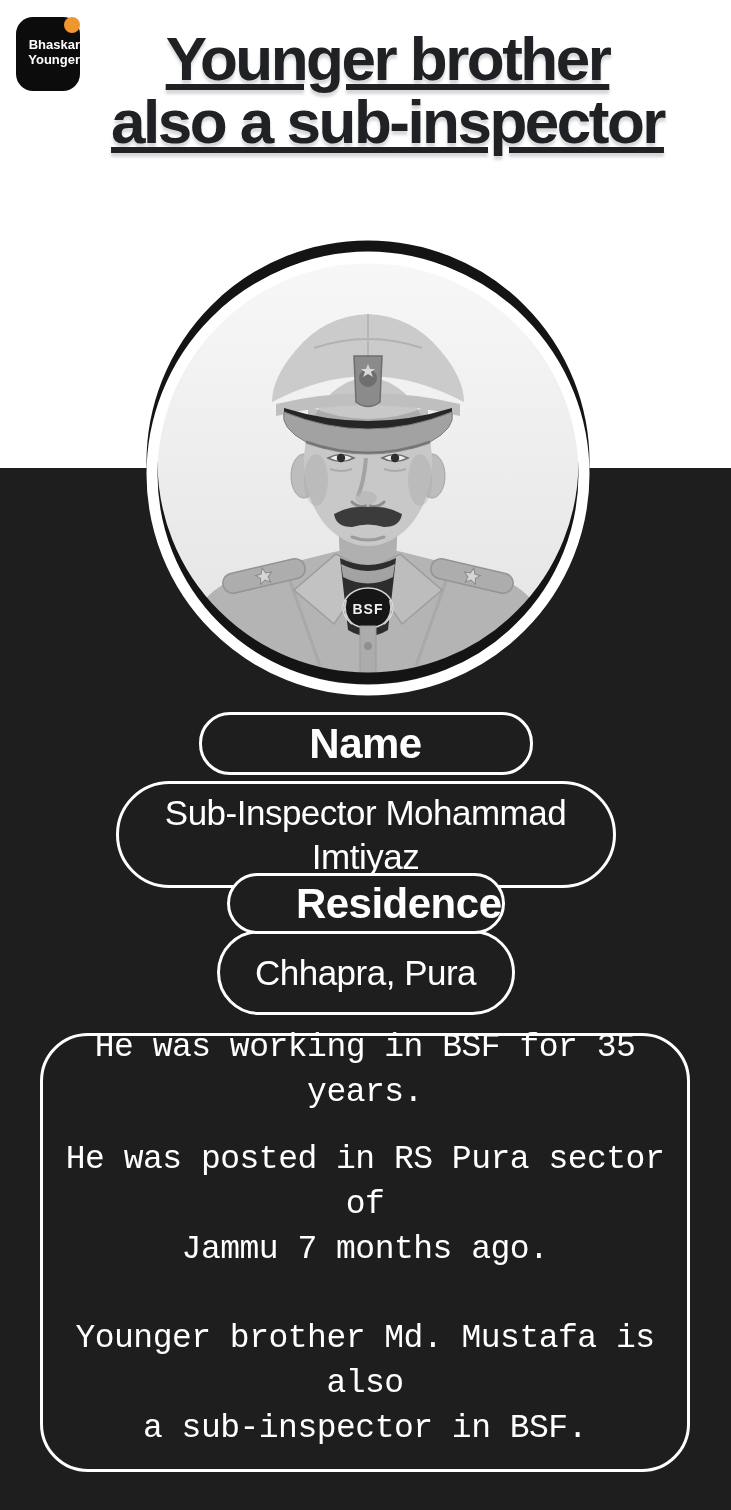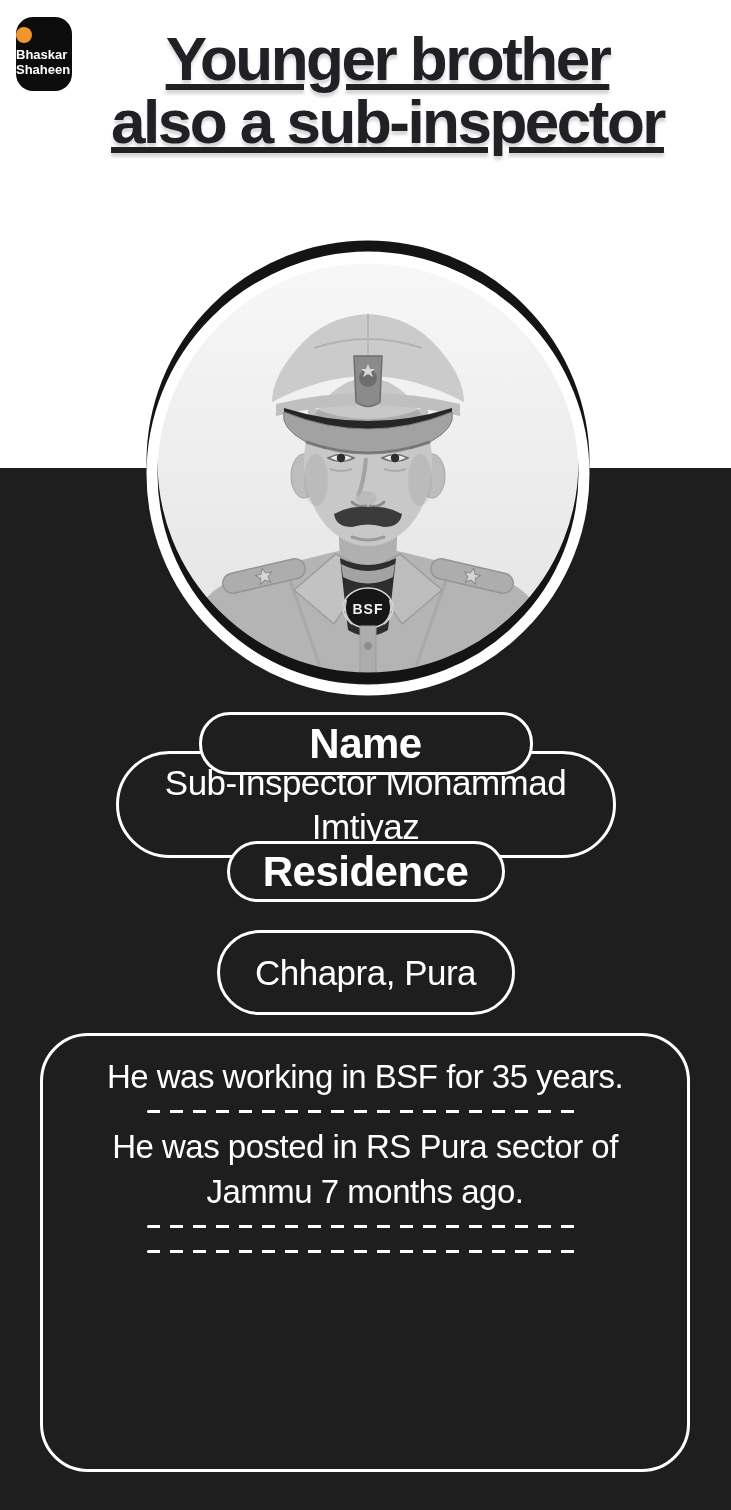--- a/index.html
+++ b/index.html
@@ -5,23 +5,23 @@
   html,body{margin:0;padding:0;background:#1e1e1e;}
   *{box-sizing:border-box;}
   .card{
     position:relative;width:731px;height:1510px;margin:0 auto;
     background:#1e1e1e;overflow:hidden;
     font-family:"Liberation Sans","DejaVu Sans",sans-serif;
   }
   .bg-top{position:absolute;left:0;top:0;width:731px;height:468px;background:#ffffff;}
   
   .logo{
-    position:absolute;left:16px;top:17px;width:56px;height:74px;
+    position:absolute;left:16px;top:17px;width:64px;height:74px;
     background:#0c0c0c;border-radius:17px;z-index:3;
-    display:flex;flex-direction:column;align-items:flex-start;padding-top:10px;
+    display:flex;flex-direction:column;align-items:flex-end;
   }
   .logo-dot{width:16px;height:16px;border-radius:50%;margin-bottom:4px;}
   .logo-line{color:#ffffff;font-weight:700;font-size:13px;line-height:15px;letter-spacing:0;}
   
   .headline{
     position:absolute;left:32px;top:21px;width:699px;z-index:2;
     text-align:center;color:#202124;font-weight:700;
     font-size:62px;line-height:63px;letter-spacing:-2.5px;
     text-shadow:0 4px 3px rgba(0,0,0,0.16);
   }
@@ -30,50 +30,50 @@
   .avatar{position:absolute;left:138px;top:230px;width:460px;height:474px;z-index:2;}
   
   .pill{
     position:absolute;left:50%;transform:translateX(-50%);
     border:3px solid #ffffff;background:#1e1e1e;color:#ffffff;
     display:flex;align-items:center;justify-content:center;text-align:center;
   }
   .field-label{font-weight:700;font-size:42px;letter-spacing:-0.5px;}
   .field-value{font-weight:500;font-size:35px;line-height:44px;white-space:pre-line;letter-spacing:-0.5px;}
   .name-label{top:712px;width:334px;height:63px;border-radius:31px;z-index:3;}
-  .name-value{top:751px;width:500px;height:107px;border-radius:54px;z-index:2;}
-  .residence-label{top:841px;width:278px;height:61px;border-radius:31px;z-index:3;}
+  .name-value{top:781px;width:500px;height:107px;border-radius:54px;z-index:2;}
+  .residence-label{top:873px;width:278px;height:61px;border-radius:31px;z-index:3;justify-content:flex-end;}
   .residence-value{top:930px;width:298px;height:85px;border-radius:43px;z-index:2;}
   
   .facts{
     position:absolute;left:40px;top:1033px;width:650px;height:439px;
     border:3px solid #ffffff;border-radius:48px;background:#1e1e1e;
-    display:flex;flex-direction:column;justify-content:flex-start;
-    padding:18px 22px;color:#ffffff;
+    display:flex;flex-direction:column;justify-content:flex-end;
+    padding:18px 22px;color:#ffffff;font-family:Liberation Mono, monospace;
   }
   .fact{
     text-align:center;font-weight:500;font-size:33px;line-height:45px;
     white-space:pre-line;letter-spacing:-0.5px;
   }
   .divider{
     height:3px;width:436px;margin:11px auto;border-radius:2px;
     background:repeating-linear-gradient(90deg,#ffffff 0 13px,transparent 13px 23px);
   }
 </style>
 </head>
 <body>
 
 <div class="card">
 
   <div class="bg-top"></div>
 
   <div class="logo">
     <div class="logo-dot" style="background:#f0962e;"></div>
     <div class="logo-line">Bhaskar</div>
-    <div class="logo-line">Shaheen</div>
+    <div class="logo-line">Younger</div>
   </div>
 
   <h1 class="headline" style="margin:6px;text-decoration:underline;">
     <span>Younger brother</span>
     <span>also a sub-inspector</span>
   </h1>
 
   <svg class="avatar" viewBox="0 0 460 474" xmlns="http://www.w3.org/2000/svg">
     <defs>
       <clipPath id="pc">
@@ -179,15 +179,17 @@
     <span class="field-value">Chhapra, Pura</span>
   </div>
 
   <div class="facts">
     <div class="fact">He was working in BSF for 35 years.</div>
     <div class="divider"></div>
     <div class="fact">He was posted in RS Pura sector of
 Jammu 7 months ago.</div>
     <div class="divider"></div>
     <div class="divider"></div>
+    <div class="fact">Younger brother Md. Mustafa is also
+a sub-inspector in BSF.</div>
   </div>
 
 </div>
 
 </body></html>

